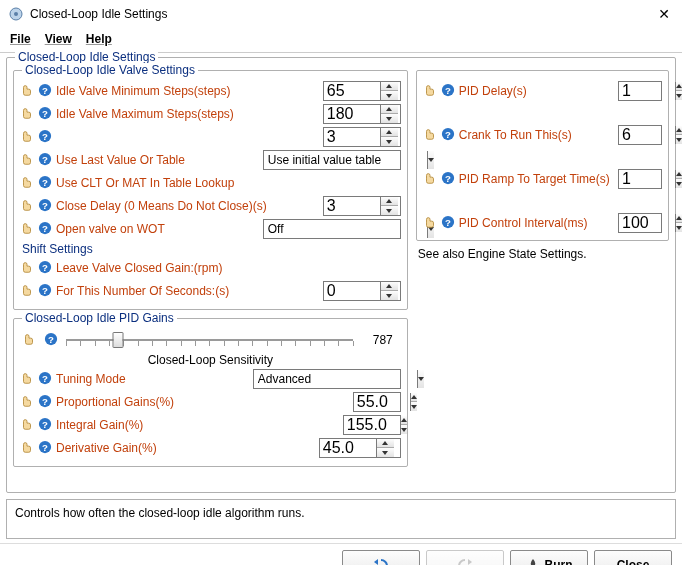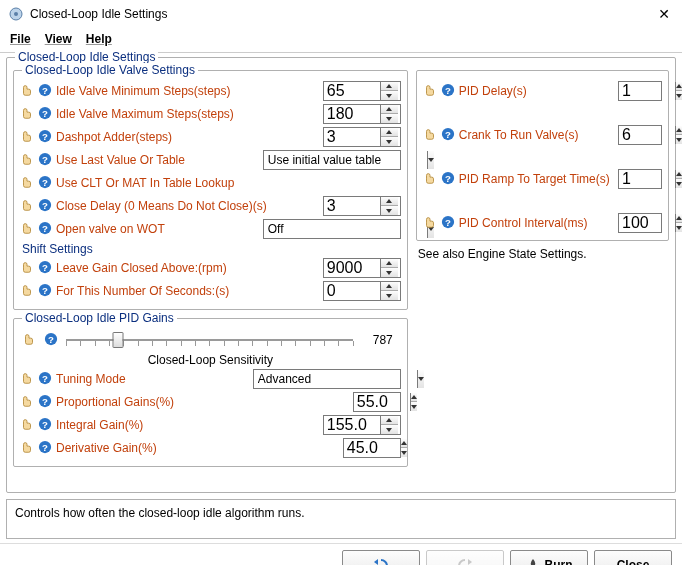--- a/index.html
+++ b/index.html
@@ -125,21 +125,20 @@
               </div>
               <div class="row">
                 <div class="lead">
                   <span class="hand-icon"><svg viewBox="0 0 16 16">
                       <path d="M4 9 L4 5 Q4 3 6 3 Q8 3 8 5 L8 7 L10 7 Q12 7 12 9 L12 12 Q12 14 10 14 L6 14 Q4 14 4 12 Z" fill="#f5d9a0" stroke="#b58a3a"></path>
                     </svg></span>
                   <span class="q-icon"><svg viewBox="0 0 16 16">
                       <circle cx="8" cy="8" r="7" fill="#2b74c7"></circle>
                       <text x="8" y="12" text-anchor="middle" fill="#fff" font-size="11" font-family="Arial" font-weight="bold">?</text>
                     </svg></span>
-                  <span class="lbl">Dashpot Adder(steps)</span>
                 </div>
                 <div class="num-input" style="width:78px">
                   <input value="3" style="">
                   <div class="spin">
                     <div class="btn">
                       <div class="tri-up"></div>
                     </div>
                     <div class="btn">
                       <div class="tri-down"></div>
                     </div>
@@ -222,32 +221,21 @@
           <div id="shift-rows">
               <div class="row">
                 <div class="lead">
                   <span class="hand-icon"><svg viewBox="0 0 16 16">
                       <path d="M4 9 L4 5 Q4 3 6 3 Q8 3 8 5 L8 7 L10 7 Q12 7 12 9 L12 12 Q12 14 10 14 L6 14 Q4 14 4 12 Z" fill="#f5d9a0" stroke="#b58a3a"></path>
                     </svg></span>
                   <span class="q-icon"><svg viewBox="0 0 16 16">
                       <circle cx="8" cy="8" r="7" fill="#2b74c7"></circle>
                       <text x="8" y="12" text-anchor="middle" fill="#fff" font-size="11" font-family="Arial" font-weight="bold">?</text>
                     </svg></span>
-                  <span class="lbl">Leave Gain Closed Above:(rpm)</span>
-                </div>
-                <div class="num-input" style="width:78px">
-                  <input value="9000" style="">
-                  <div class="spin">
-                    <div class="btn">
-                      <div class="tri-up"></div>
-                    </div>
-                    <div class="btn">
-                      <div class="tri-down"></div>
-                    </div>
-                  </div>
+                  <span class="lbl">Leave Valve Closed Gain:(rpm)</span>
                 </div>
               </div>
               <div class="row">
                 <div class="lead">
                   <span class="hand-icon"><svg viewBox="0 0 16 16">
                       <path d="M4 9 L4 5 Q4 3 6 3 Q8 3 8 5 L8 7 L10 7 Q12 7 12 9 L12 12 Q12 14 10 14 L6 14 Q4 14 4 12 Z" fill="#f5d9a0" stroke="#b58a3a"></path>
                     </svg></span>
                   <span class="q-icon"><svg viewBox="0 0 16 16">
                       <circle cx="8" cy="8" r="7" fill="#2b74c7"></circle>
                       <text x="8" y="12" text-anchor="middle" fill="#fff" font-size="11" font-family="Arial" font-weight="bold">?</text>
@@ -354,21 +342,21 @@
                 <div class="lead">
                   <span class="hand-icon"><svg viewBox="0 0 16 16">
                       <path d="M4 9 L4 5 Q4 3 6 3 Q8 3 8 5 L8 7 L10 7 Q12 7 12 9 L12 12 Q12 14 10 14 L6 14 Q4 14 4 12 Z" fill="#f5d9a0" stroke="#b58a3a"></path>
                     </svg></span>
                   <span class="q-icon"><svg viewBox="0 0 16 16">
                       <circle cx="8" cy="8" r="7" fill="#2b74c7"></circle>
                       <text x="8" y="12" text-anchor="middle" fill="#fff" font-size="11" font-family="Arial" font-weight="bold">?</text>
                     </svg></span>
                   <span class="lbl">Integral Gain(%)</span>
                 </div>
-                <div class="num-input" style="width:78px">
+                <div class="num-input" style="width:58px">
                   <input value="155.0" style="">
                   <div class="spin">
                     <div class="btn">
                       <div class="tri-up"></div>
                     </div>
                     <div class="btn">
                       <div class="tri-down"></div>
                     </div>
                   </div>
                 </div>
@@ -377,21 +365,21 @@
                 <div class="lead">
                   <span class="hand-icon"><svg viewBox="0 0 16 16">
                       <path d="M4 9 L4 5 Q4 3 6 3 Q8 3 8 5 L8 7 L10 7 Q12 7 12 9 L12 12 Q12 14 10 14 L6 14 Q4 14 4 12 Z" fill="#f5d9a0" stroke="#b58a3a"></path>
                     </svg></span>
                   <span class="q-icon"><svg viewBox="0 0 16 16">
                       <circle cx="8" cy="8" r="7" fill="#2b74c7"></circle>
                       <text x="8" y="12" text-anchor="middle" fill="#fff" font-size="11" font-family="Arial" font-weight="bold">?</text>
                     </svg></span>
                   <span class="lbl">Derivative Gain(%)</span>
                 </div>
-                <div class="num-input" style="width:58px">
+                <div class="num-input" style="width:82px">
                   <input value="45.0" style="">
                   <div class="spin">
                     <div class="btn">
                       <div class="tri-up"></div>
                     </div>
                     <div class="btn">
                       <div class="tri-down"></div>
                     </div>
                   </div>
                 </div>
@@ -427,21 +415,21 @@
               </div>
               <div class="row" style="margin-bottom:22px">
                 <div class="lead">
                   <span class="hand-icon"><svg viewBox="0 0 16 16">
                       <path d="M4 9 L4 5 Q4 3 6 3 Q8 3 8 5 L8 7 L10 7 Q12 7 12 9 L12 12 Q12 14 10 14 L6 14 Q4 14 4 12 Z" fill="#f5d9a0" stroke="#b58a3a"></path>
                     </svg></span>
                   <span class="q-icon"><svg viewBox="0 0 16 16">
                       <circle cx="8" cy="8" r="7" fill="#2b74c7"></circle>
                       <text x="8" y="12" text-anchor="middle" fill="#fff" font-size="11" font-family="Arial" font-weight="bold">?</text>
                     </svg></span>
-                  <span class="lbl">Crank To Run Valve(s)</span>
+                  <span class="lbl">Crank To Run This(s)</span>
                 </div>
                 <div class="num-input" style="width:44px">
                   <input value="6" style="">
                   <div class="spin">
                     <div class="btn">
                       <div class="tri-up"></div>
                     </div>
                     <div class="btn">
                       <div class="tri-down"></div>
                     </div>

